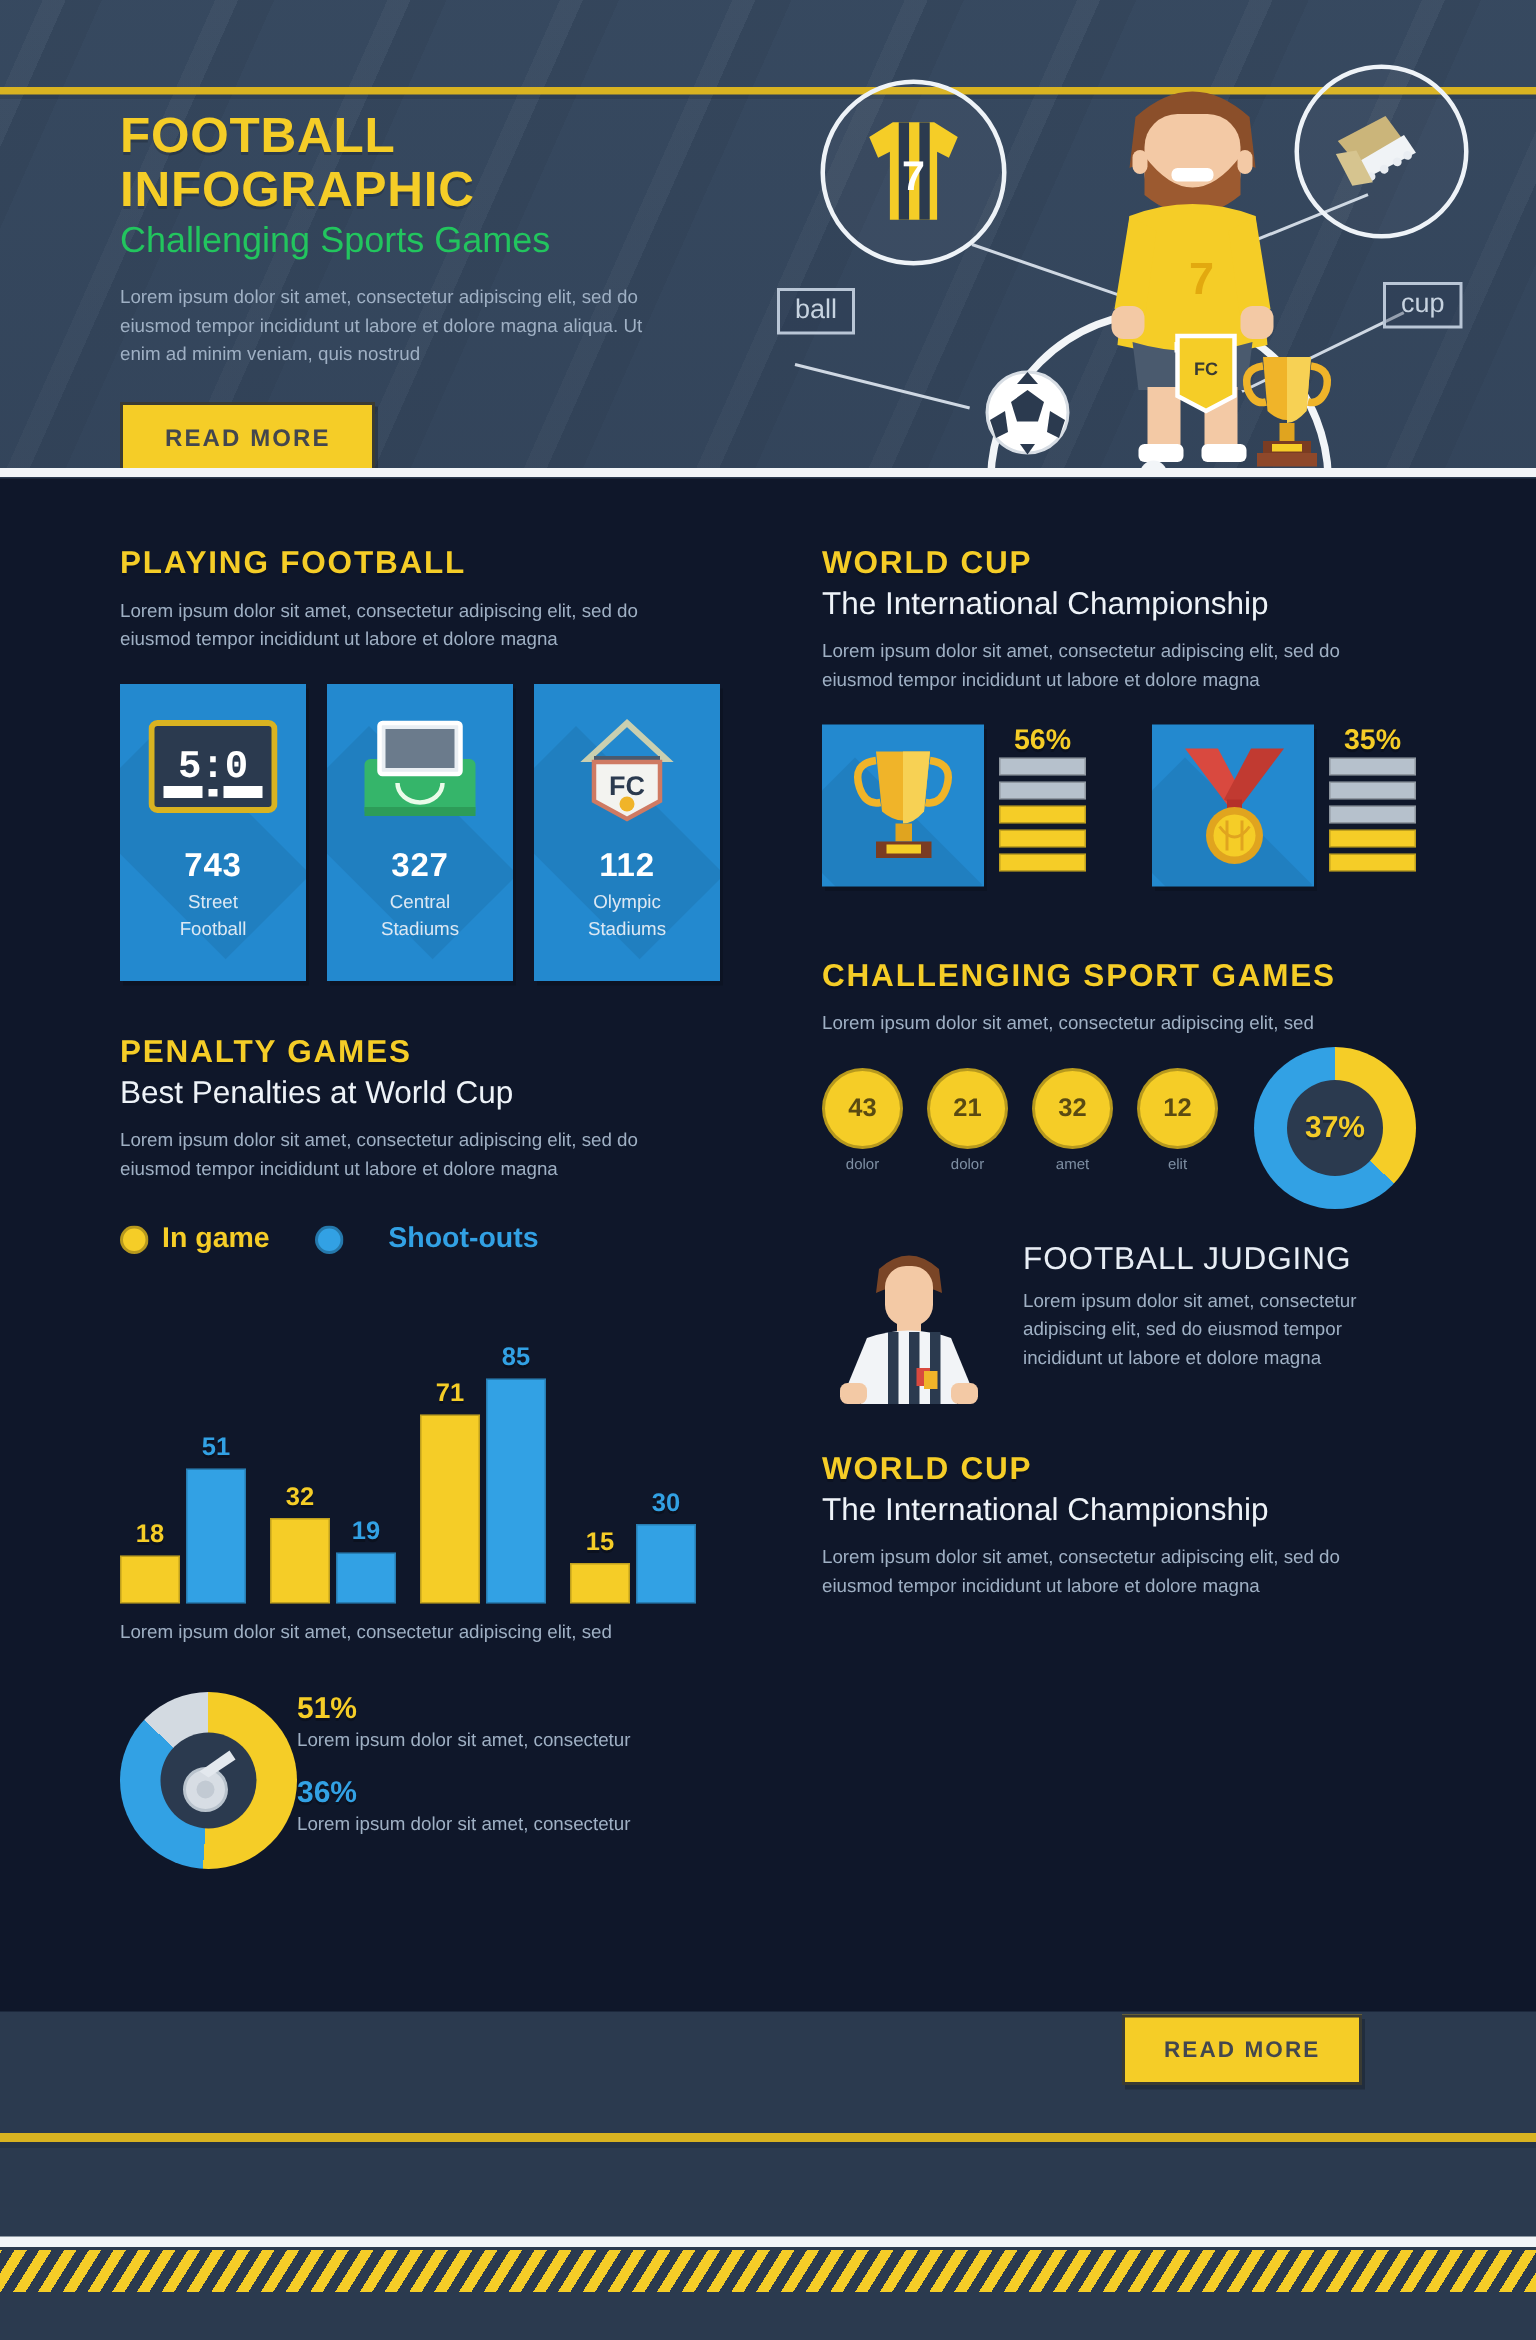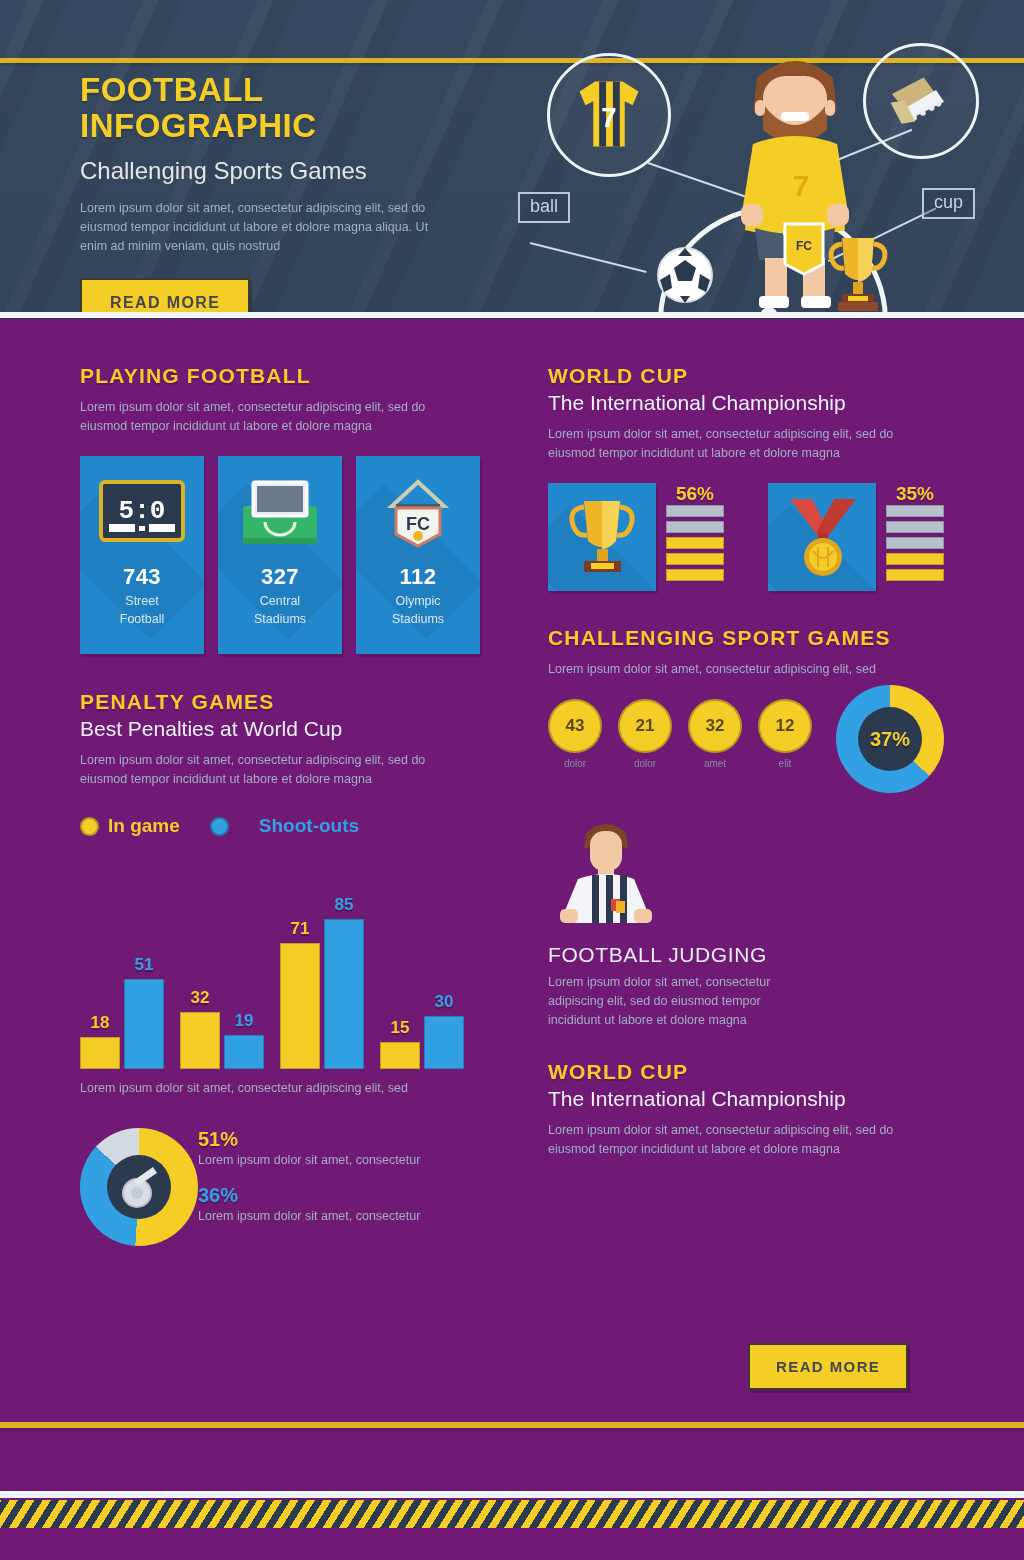--- a/index.html
+++ b/index.html
@@ -38,21 +38,21 @@
     background:#f2f5f8;
   }
   #header-bottom-dot {
     position:absolute; left:760px; top:307px; width:18px; height:18px;
     background:#f2f5f8; border-radius:50%;
   }
 
   #hero-copy { position:absolute; left:80px; top:72px; width:420px; }
   #hero-title { font-size:33px; line-height:36px; color:#f5cd27; font-weight:bold; letter-spacing:.5px;
                 text-shadow:0 2px 0 rgba(0,0,0,.18); }
-  #hero-sub { font-size:24px; line-height:32px; color:#e5e5e5; margin-top:11px; }
+  #hero-sub { font-size:24px; line-height:32px; color:#22c55e; margin-top:1px; }
   #hero-lorem { margin-top:12px; width:370px; }
   #hero-btn {
     margin-top:22px; display:inline-block; background:#f5cd27; color:#43474e;
     font-weight:bold; font-size:16px; letter-spacing:1.4px;
     padding:14px 28px; border:2px solid #3a3b33; box-shadow:2px 3px 0 rgba(0,0,0,.22);
     cursor:pointer;
   }
 
   
   #hero-art { position:absolute; left:510px; top:10px; width:514px; height:310px; }
@@ -60,21 +60,21 @@
             background:rgba(255,255,255,0.03); }
   .connector { position:absolute; background:#cfd8e3; height:2px; transform-origin:0 50%; }
   .tagbox { position:absolute; border:2px solid #b9c6d6; color:#c7d3e0;
             font-size:18px; padding:2px 10px 4px; background:rgba(43,58,79,.35);}
   #pitch-arc {
     position:absolute; left:148px; top:196px; width:230px; height:230px;
     border:5px solid #f2f5f8; border-radius:50%;
   }
 
   
-  #body { position:absolute; left:0; top:319px; width:1024px; height:1241px; background:#701a75; }
+  #body { position:absolute; left:0; top:319px; width:1024px; height:1022px; background:#0f172a; }
   .col-left  { position:absolute; left:80px;  top:45px; width:400px; }
   .col-right { position:absolute; left:548px; top:45px; width:400px; }
 
   h2.sec-title { font-size:21px; letter-spacing:1.2px; color:#f5cd27; text-shadow:0 2px 0 rgba(0,0,0,.18);}
   h3.sec-sub   { font-size:21px; font-weight:normal; color:#eef3f8; margin-top:3px; }
   .sec-lorem { margin-top:10px; }
 
   
   #stat-cards { display:flex; gap:14px; margin-top:20px; }
   .stat-card { width:124px; height:198px; background:#2389cf; position:relative; overflow:hidden;
@@ -134,21 +134,21 @@
           border:2px solid rgba(0,0,0,.25); color:#5a4a12; font-size:17px; font-weight:bold;
           display:flex; align-items:center; justify-content:center; }
   .circ-lbl { color:#7e8fa3; font-size:10px; margin-top:5px; }
   #big-donut { width:108px; height:108px; border-radius:50%; position:relative; margin-left:8px; margin-top:-14px; }
   #big-donut .hole { position:absolute; left:22px; top:22px; width:64px; height:64px;
           border-radius:50%; background:#2b3a4f; }
   #big-donut .lbl { position:absolute; inset:0; display:flex; align-items:center; justify-content:center;
           color:#f5cd27; font-size:20px; font-weight:bold; text-shadow:0 2px 0 rgba(0,0,0,.25); }
 
   
-  #judging { display:flex; gap:18px; margin-top:22px; align-items:flex-start;flex-direction:column; }
+  #judging { display:flex; gap:18px; margin-top:22px; align-items:flex-start; }
   #judge-art { width:116px; height:110px; position:relative; flex:none; }
   #judge-title { color:#e8eef5; font-size:21px; letter-spacing:.6px; }
   #judge-lorem { margin-top:6px; }
 
   
   #hbars { margin-top:22px; }
   .hrow { display:flex; align-items:center; height:24px; margin-bottom:14px; }
   .htrack { height:23px; background:#d3dae1; border:1px solid rgba(0,0,0,.2); position:relative; }
   .htrack .cap { position:absolute; left:0; top:0; bottom:0; width:18px; background:#f5cd27; }
   .hval { color:#f5cd27; font-size:17px; font-weight:bold; margin-left:7px;
@@ -446,21 +446,21 @@
           <div class="wc-pct">35%</div>
           <div class="seg g"></div>
           <div class="seg g"></div>
           <div class="seg g"></div>
           <div class="seg y"></div>
           <div class="seg y"></div>
         </div>
       </div>
     </div>
 
-    <h2 class="sec-title" style="margin-top:35px">CHALLENGING SPORT GAMES</h2>
+    <h2 class="sec-title" style="margin-top:48px">CHALLENGING SPORT GAMES</h2>
     <div class="lorem sec-lorem" style="width:380px">Lorem ipsum dolor sit amet, consectetur adipiscing elit, sed</div>
 
     <div id="circles">
       <div class="circ-wrap">
         <div class="circ">43</div>
         <div class="circ-lbl">dolor</div>
       </div>
       <div class="circ-wrap">
         <div class="circ">21</div>
         <div class="circ-lbl">dolor</div>

